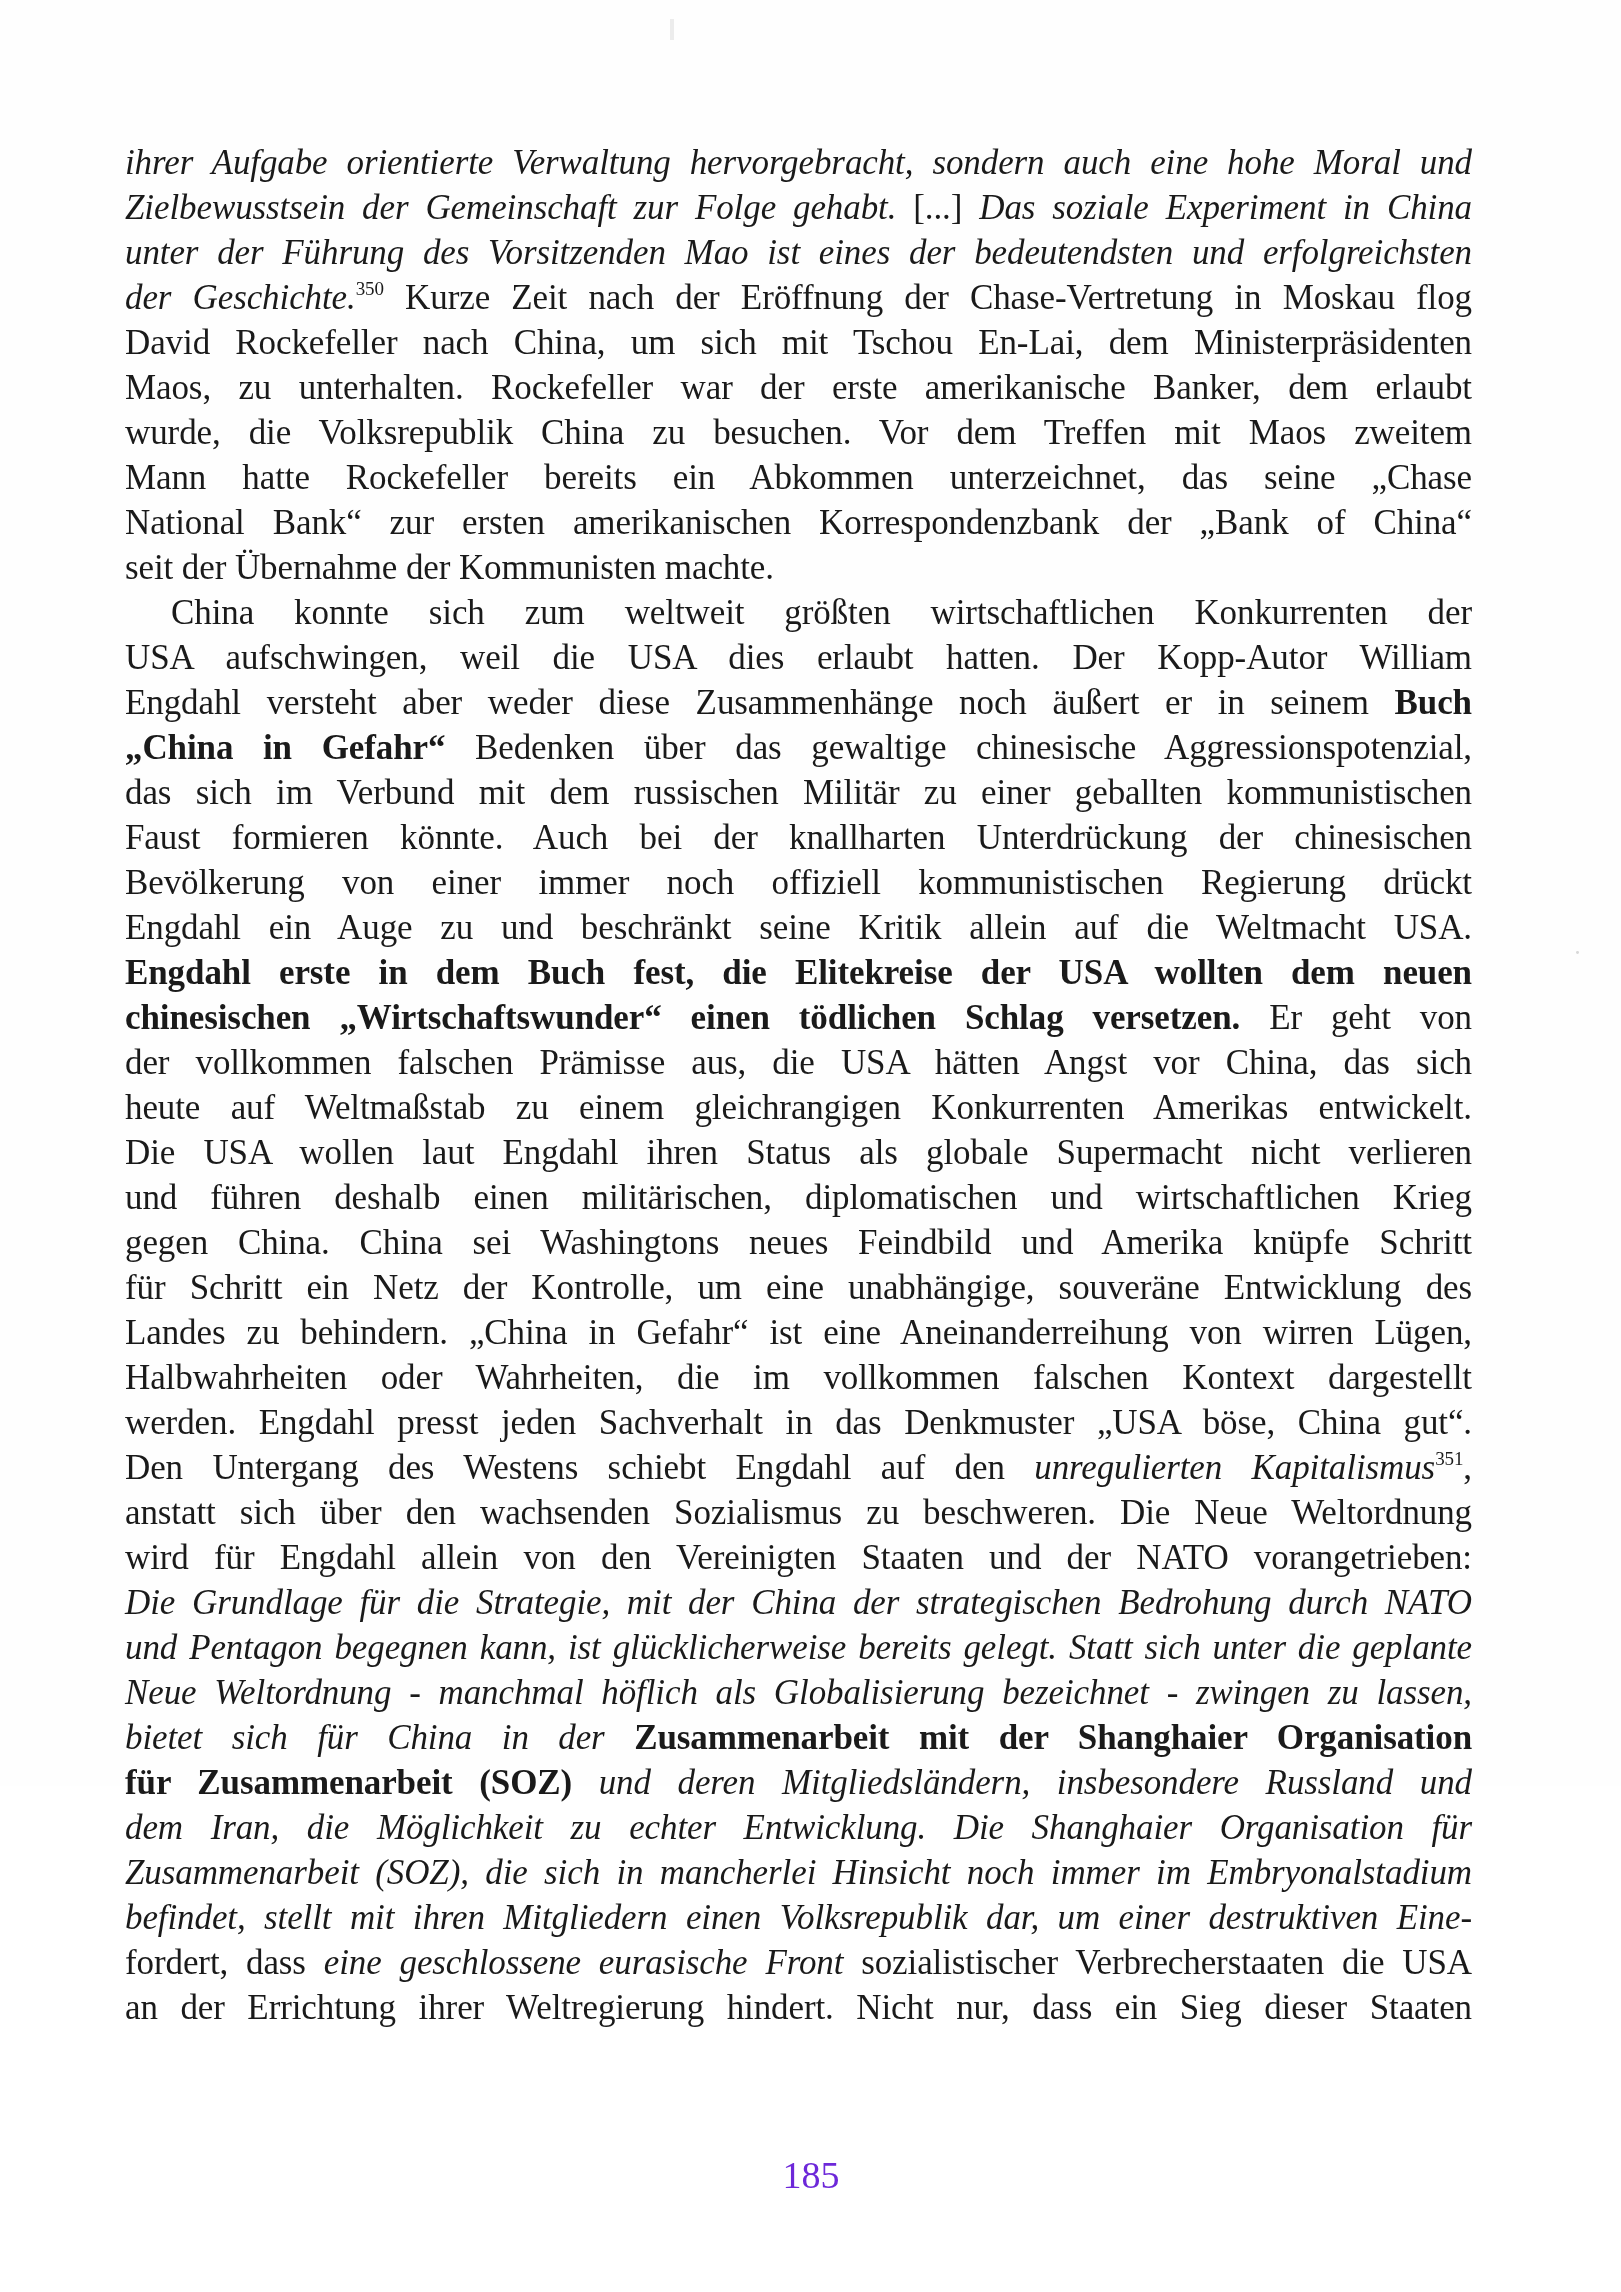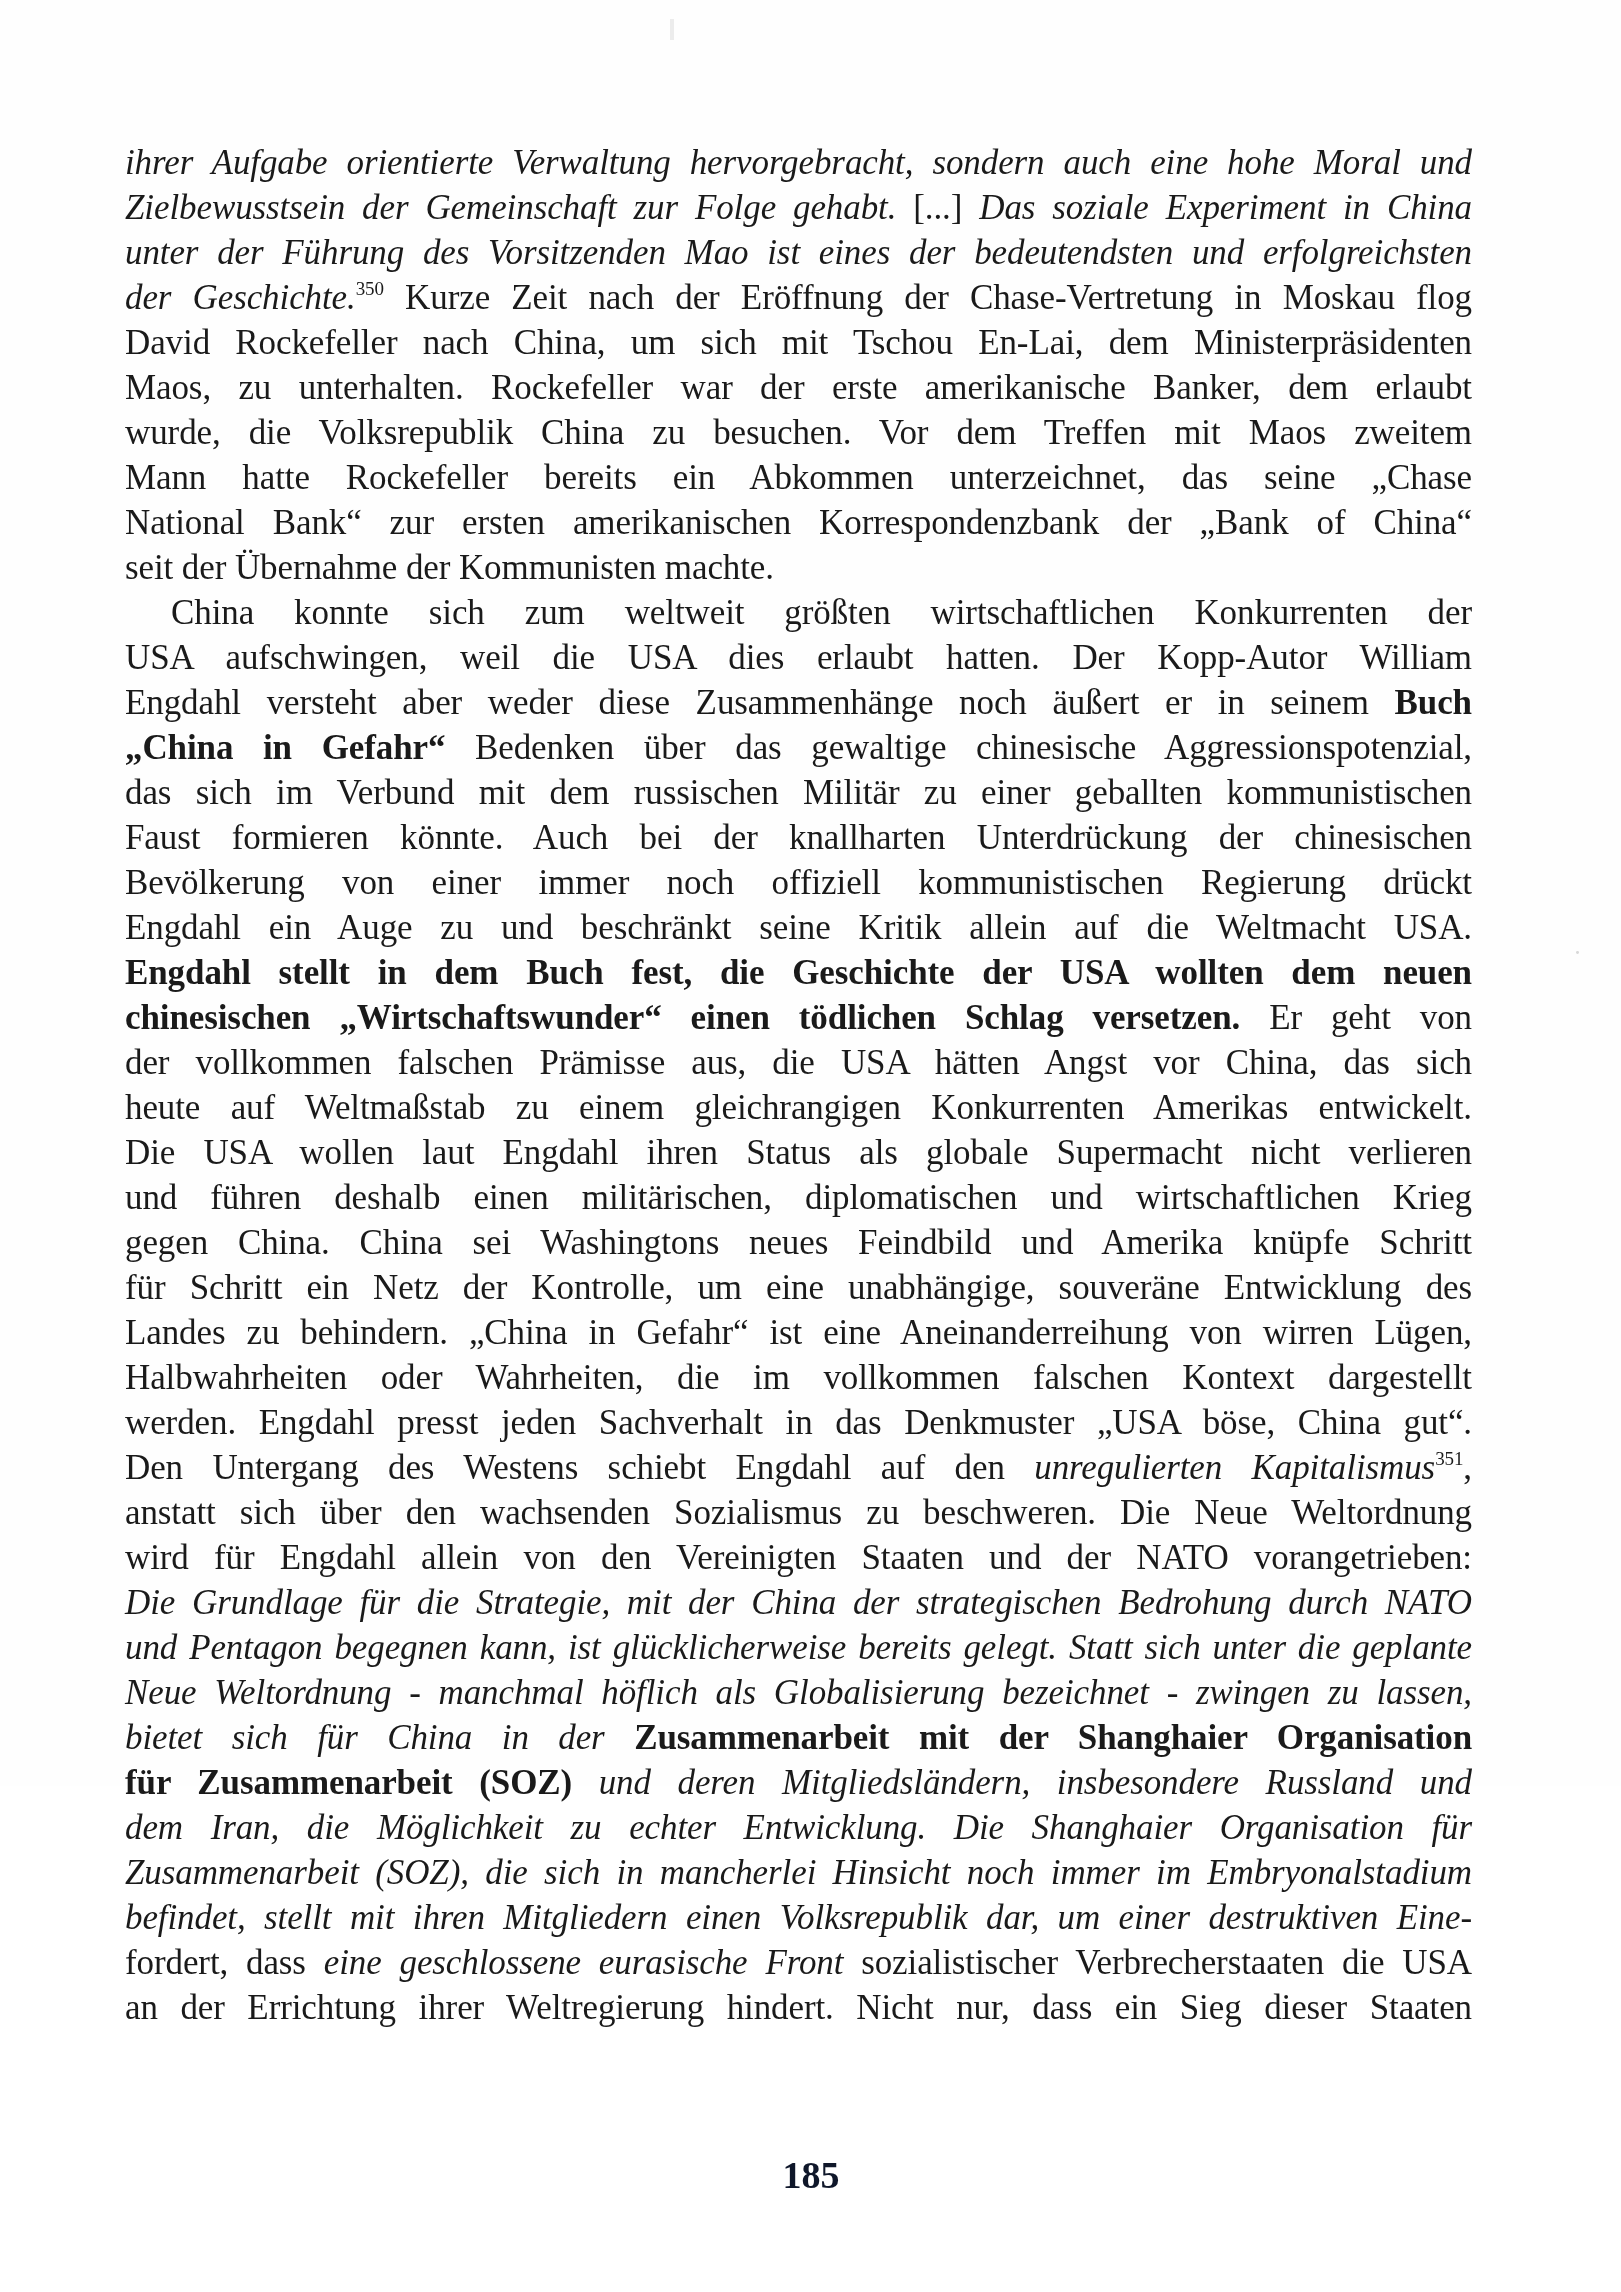--- a/index.html
+++ b/index.html
@@ -61,22 +61,21 @@
       line-height: 0;
     }
     .page-number {
       position: absolute;
       left: 0;
       width: 1622px;
       top: 2151px;
       text-align: center;
       font-size: 38px;
       line-height: 48px;
-      color: #0f172a;
-      font-weight: bold;
+      color: #6d28d9;
     }
     .speck {
       position: absolute;
       width: 2.9px;
       height: 2.9px;
       border-radius: 50%;
       background: #d8d8d8;
     }
   </style>
 </head>
@@ -101,21 +100,21 @@
       </div>
       <div>
         <div class="line indent"><span>China konnte sich zum weltweit größten wirtschaftlichen Konkurrenten der</span></div>
         <div class="line"><span>USA aufschwingen, weil die USA dies erlaubt hatten. Der Kopp-Autor William</span></div>
         <div class="line"><span>Engdahl versteht aber weder diese Zusammenhänge noch äußert er in seinem </span><span class="seg-b">Buch</span></div>
         <div class="line"><span class="seg-b">„China in Gefahr“</span><span> Bedenken über das gewaltige chinesische Aggressionspotenzial,</span></div>
         <div class="line"><span>das sich im Verbund mit dem russischen Militär zu einer geballten kommunistischen</span></div>
         <div class="line"><span>Faust formieren könnte. Auch bei der knallharten Unterdrückung der chinesischen</span></div>
         <div class="line"><span>Bevölkerung von einer immer noch offiziell kommunistischen Regierung drückt</span></div>
         <div class="line"><span>Engdahl ein Auge zu und beschränkt seine Kritik allein auf die Weltmacht USA.</span></div>
-        <div class="line"><span class="seg-b">Engdahl stellt in dem Buch fest, die Geschichte der USA wollten dem neuen</span></div>
+        <div class="line"><span class="seg-b">Engdahl erste in dem Buch fest, die Elitekreise der USA wollten dem neuen</span></div>
         <div class="line"><span class="seg-b">chinesischen „Wirtschaftswunder“ einen tödlichen Schlag versetzen.</span><span> Er geht von</span></div>
         <div class="line"><span>der vollkommen falschen Prämisse aus, die USA hätten Angst vor China, das sich</span></div>
         <div class="line"><span>heute auf Weltmaßstab zu einem gleichrangigen Konkurrenten Amerikas entwickelt.</span></div>
         <div class="line"><span>Die USA wollen laut Engdahl ihren Status als globale Supermacht nicht verlieren</span></div>
         <div class="line"><span>und führen deshalb einen militärischen, diplomatischen und wirtschaftlichen Krieg</span></div>
         <div class="line"><span>gegen China. China sei Washingtons neues Feindbild und Amerika knüpfe Schritt</span></div>
         <div class="line"><span>für Schritt ein Netz der Kontrolle, um eine unabhängige, souveräne Entwicklung des</span></div>
         <div class="line"><span>Landes zu behindern. „China in Gefahr“ ist eine Aneinanderreihung von wirren Lügen,</span></div>
         <div class="line"><span>Halbwahrheiten oder Wahrheiten, die im vollkommen falschen Kontext dargestellt</span></div>
         <div class="line"><span>werden. Engdahl presst jeden Sachverhalt in das Denkmuster „USA böse, China gut“.</span></div>

